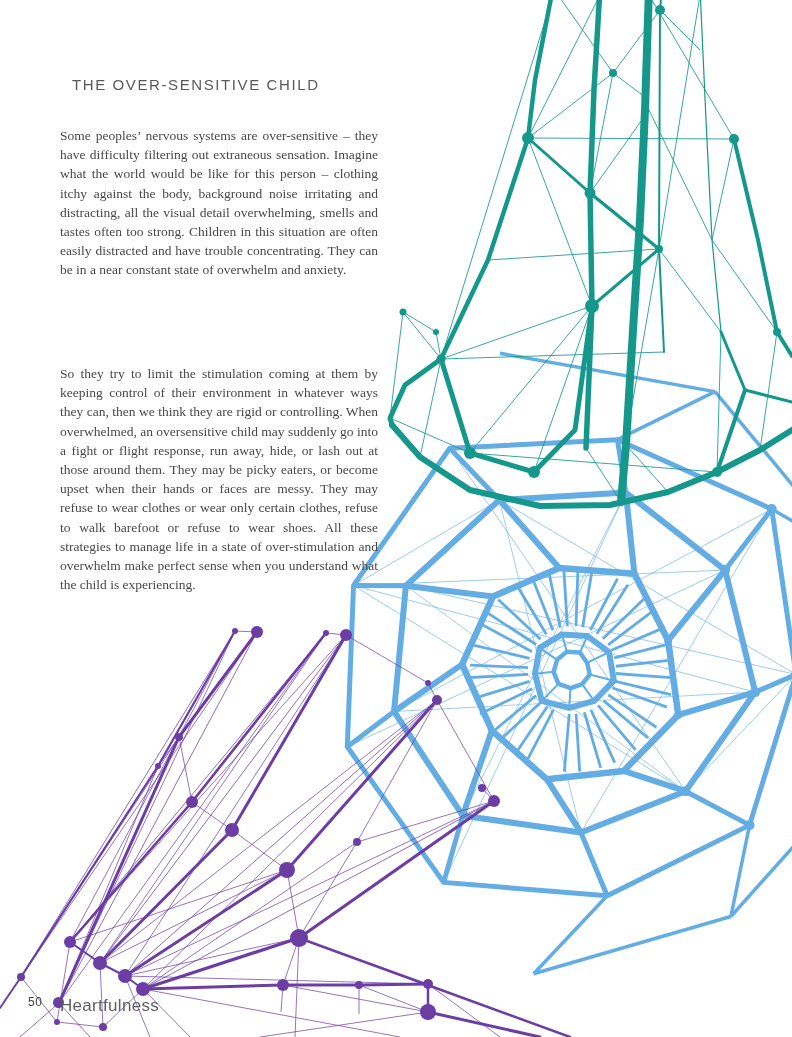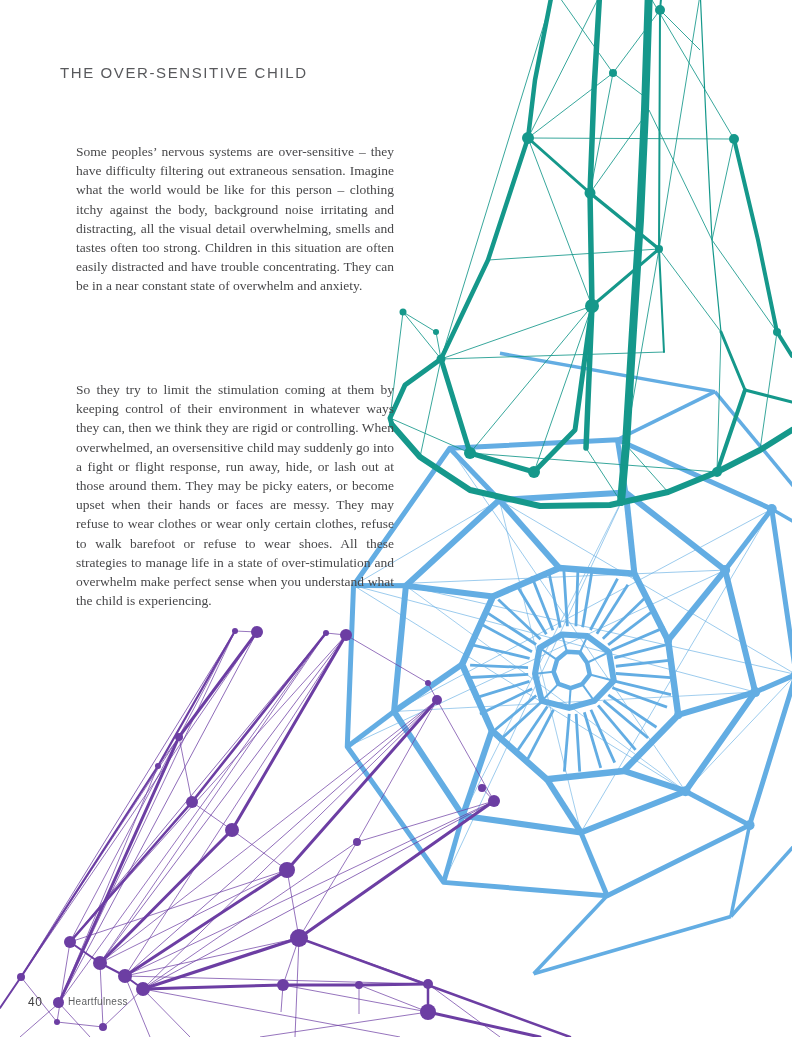--- a/index.html
+++ b/index.html
@@ -4,43 +4,43 @@
 <style>
   html,body{margin:0;padding:0;background:#e9e9e9;}
   .page{
     position:relative;width:792px;height:1037px;margin:0 auto;
     background:#ffffff;overflow:hidden;
     font-family:"Liberation Sans", sans-serif;
   }
   #artwork{position:absolute;left:0;top:0;width:792px;height:1037px;}
   .content{position:absolute;left:0;top:0;width:100%;height:100%;pointer-events:none;}
   .page-title{
-    position:absolute;left:60px;top:64px;margin:0;
+    position:absolute;left:60px;top:64px;margin:12px;
     font-size:15px;font-weight:400;letter-spacing:1.6px;
     color:#58595c;font-family:"Liberation Sans", sans-serif;
   }
   .body-para{
-    position:absolute;left:60px;width:318px;margin:16px;
+    position:absolute;left:60px;width:318px;margin:0;
     font-family:"Liberation Serif", serif;
     font-size:13.5px;line-height:19.2px;text-align:justify;color:#48484a;
   }
   .para1{top:126px;}
   .para2{top:364px;}
   .footer{position:absolute;left:0;top:0;width:100%;height:100%;}
   .page-num{
     position:absolute;left:28px;top:995px;
     font-size:12px;color:#414042;letter-spacing:.5px;
   }
   .footer-dot{
     position:absolute;left:53px;top:997px;width:11px;height:11px;
     border-radius:50%;background:var(--purple,#6C3EA3);
   }
   .brand{
-    position:absolute;left:68px;top:996px;
-    font-size:10px;color:#5e5f61;letter-spacing:.3px;
+    position:absolute;left:60px;top:996px;
+    font-size:17px;color:#5e5f61;letter-spacing:.3px;
   }
 </style>
 </head>
 <body>
 
 <div class="page">
 
   <svg id="artwork" viewBox="0 0 792 1037" xmlns="http://www.w3.org/2000/svg">
       <g>
         <polygon points="589.7112553858237,674.5224259774527 582.1604728845801,684.1522713295402 570.63369846542,688.0702210841982 558.4429684667965,683.8807961277151 553.5947915321048,671.829315875715 557.0650123861362,659.8028935891438 566.8485939946629,651.6438449122033 579.9067984294747,652.5078774209992 587.1183642798112,662.7318027047273" fill="none" stroke="#63ADE3" stroke-width="4.5" stroke-linejoin="round" stroke-linecap="round"></polygon>
@@ -309,18 +309,18 @@
       </g>
     </svg>
 
   <main class="content">
     <h1 class="page-title">THE OVER-SENSITIVE CHILD</h1>
     <p class="body-para para1">Some peoples’ nervous systems are over-sensitive – they have difficulty filtering out extraneous sensation. Imagine what the world would be like for this person – clothing itchy against the body, background noise irritating and distracting, all the visual detail overwhelming, smells and tastes often too strong. Children in this situation are often easily distracted and have trouble concentrating. They can be in a near constant state of overwhelm and anxiety.</p>
     <p class="body-para para2">So they try to limit the stimulation coming at them by keeping control of their environment in whatever ways they can, then we think they are rigid or controlling. When overwhelmed, an oversensitive child may suddenly go into a fight or flight response, run away, hide, or lash out at those around them. They may be picky eaters, or become upset when their hands or faces are messy. They may refuse to wear clothes or wear only certain clothes, refuse to walk barefoot or refuse to wear shoes.  All these strategies to manage life in a state of over-stimulation and overwhelm make perfect sense when you understand what the child is experiencing.</p>
   </main>
 
   <footer class="footer">
-    <span class="page-num">40</span>
+    <span class="page-num">50</span>
     <span class="footer-dot"></span>
     <span class="brand">Heartfulness</span>
   </footer>
 
 </div>
 
 </body></html>

